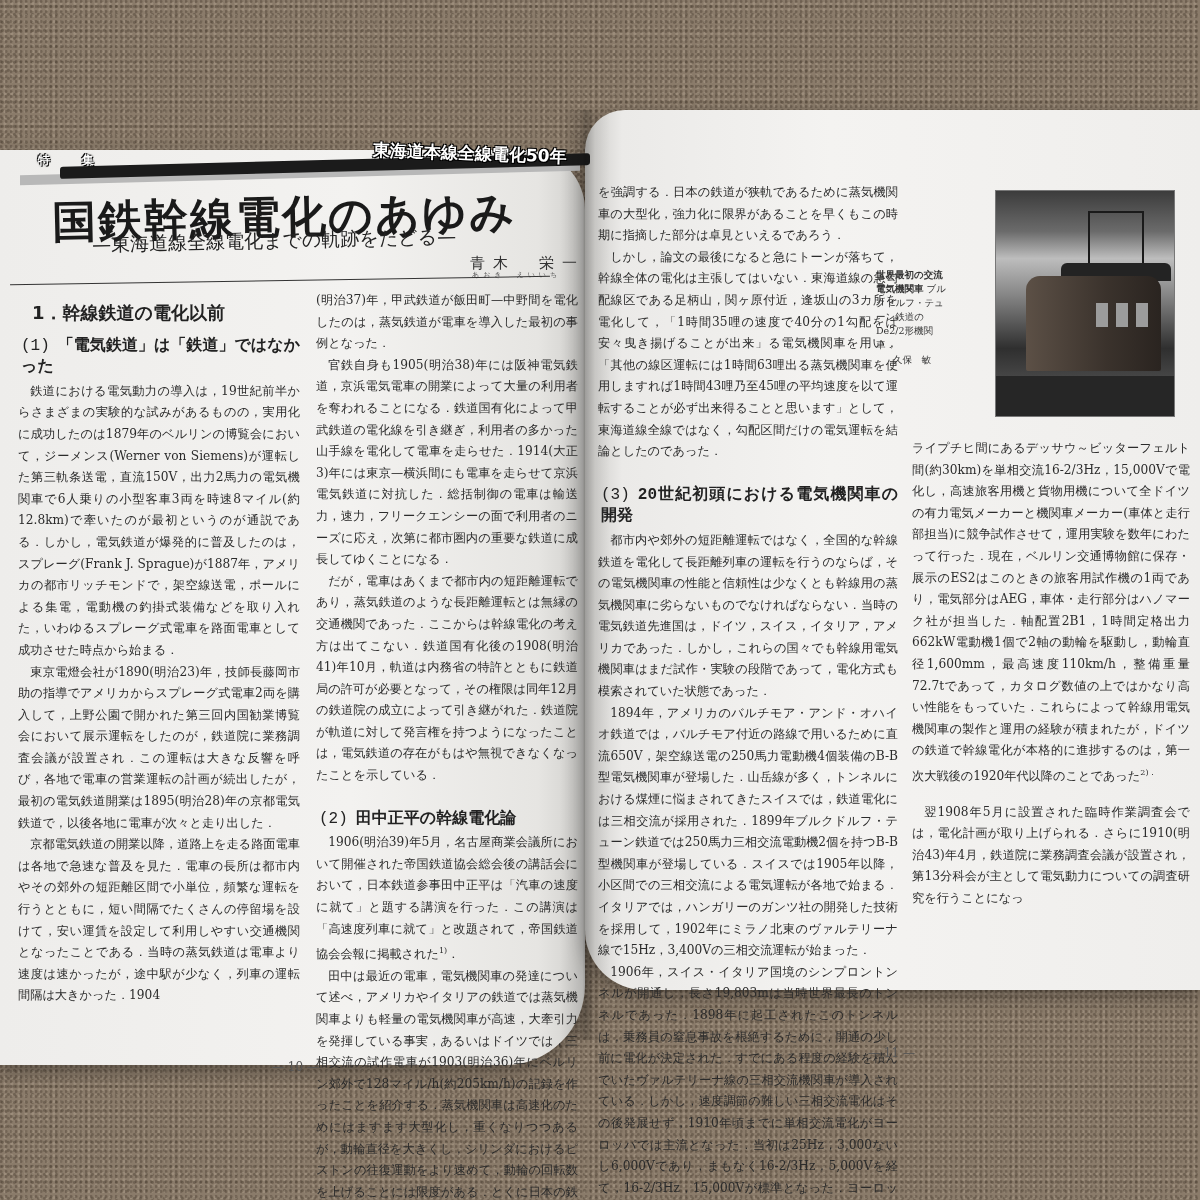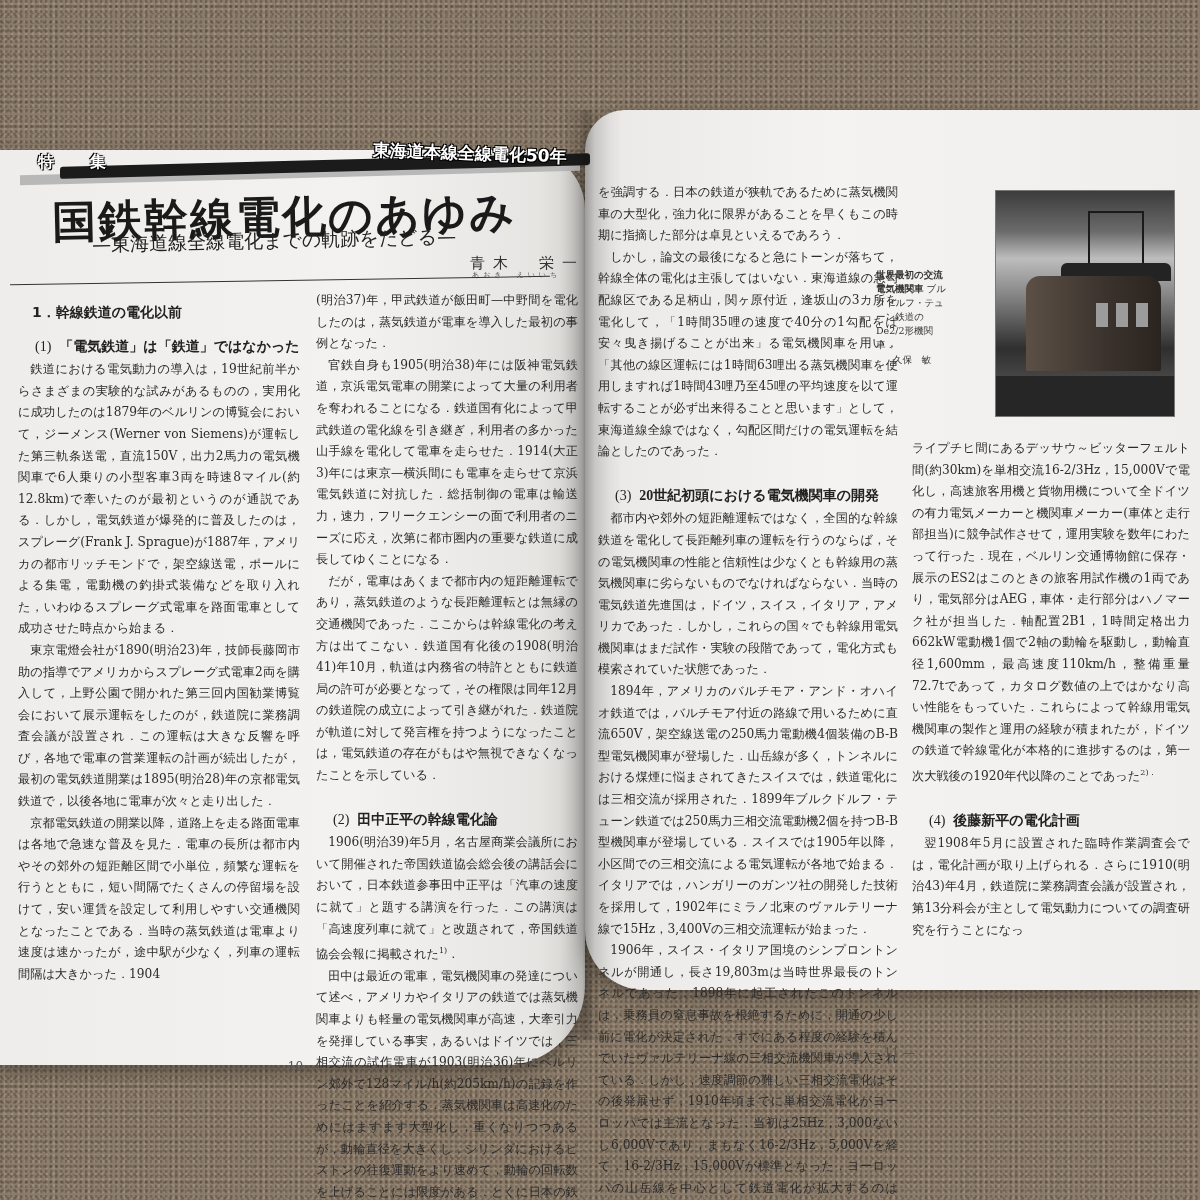--- a/index.html
+++ b/index.html
@@ -35,21 +35,21 @@
     position: absolute; left: 40px; top: 10px; width: 530px; height: 12px;
     background: #1b1b1b; transform: skewY(-1.5deg);
     border-radius: 3px;
   }
   .banner-bar-grey {
     position: absolute; left: 0; top: 18px; width: 560px; height: 10px;
     background: #b8b8b8; transform: skewY(-1.5deg);
   }
   .tokushu {
     position: absolute; left: 38px; top: 152px;
-    font-family: "DejaVu Sans", sans-serif; font-weight: bold; font-size: 16px;
+    font-family: "DejaVu Sans", sans-serif; font-weight: bold; font-size: 12px;
     color: #fff; letter-spacing: 10px;
     text-shadow: 0 0 2px #000, 1px 1px 0 #000, -1px -1px 0 #000;
   }
   .series-title {
     position: absolute; left: 373px; top: 142px;
     font-family: "DejaVu Sans", sans-serif; font-weight: bold; font-size: 17px;
     color: #fff; transform: rotate(2deg);
     text-shadow: 1px 1px 0 #000, -1px -1px 0 #000, 1px -1px 0 #000, -1px 1px 0 #000;
   }
   .main-title {
@@ -73,26 +73,26 @@
     position: absolute; left: 10px; top: 280px; width: 540px; height: 1px; background: #333;
     transform: rotate(-0.9deg);
   }
   .col {
     position: absolute; font-size: 12.2px; line-height: 21.6px; color: #2b2b2b;
     text-align: justify;
   }
   .col p { margin: 0; text-indent: 1em; }
   .col p.noindent { text-indent: 0; }
   .section-h {
-    font-family: "DejaVu Sans", sans-serif; font-size: 14px; font-weight: bold;
+    font-family: "DejaVu Sans", sans-serif; font-size: 18px; font-weight: bold;
     margin: 14px 0 12px 14px; color: #222; text-indent: 0;
   }
   .sub-h {
-    font-family: Liberation Serif, serif; font-size: 14px; font-weight: bold;
-    margin: 8px 0 2px 17px; color: #222;
+    font-family: Liberation Mono, monospace; font-size: 16px; font-weight: bold;
+    margin: 8px 0 2px 3px; color: #222;
   }
   .sub-h .num { font-weight: normal; margin-right: 8px; }
   .gap { height: 14px; }
   .page-num {
     position: absolute; font-size: 12px; color: #555;
   }
   .photo {
     position: absolute; left: 995px; top: 190px; width: 178px; height: 225px;
     background:
       linear-gradient(180deg, #3c3c3c 0%, #6b6b6b 18%, #bdbdbd 30%, #8a8a8a 45%, #2f2f2f 70%, #4a4a4a 85%, #1e1e1e 100%);
@@ -197,21 +197,18 @@
 </div>
 <div class="caption">
   <b>世界最初の交流電気機関車</b>
   <span>ブルクドルフ・テューン鉄道のDe2/2形機関車．</span>
   <span class="credit">久保　敏</span>
 </div>
 
 <div class="col" style="left:912px; top:438px; width:278px;">
   <p class="noindent"><span>ライプチヒ間にあるデッサウ～ビッターフェルト間(約30km)を単相交流16-2/3Hz，15,000Vで電化し，高速旅客用機と貨物用機について全ドイツの有力電気メーカーと機関車メーカー(車体と走行部担当)に競争試作させて，運用実験を数年にわたって行った．現在，ベルリン交通博物館に保存・展示のES2はこのときの旅客用試作機の1両であり，電気部分はAEG，車体・走行部分はハノマーク社が担当した．軸配置2B1，1時間定格出力662kW電動機1個で2軸の動輪を駆動し，動輪直径1,600mm，最高速度110km/h，整備重量72.7tであって，カタログ数値の上ではかなり高い性能をもっていた．これらによって幹線用電気機関車の製作と運用の経験が積まれたが，ドイツの鉄道で幹線電化が本格的に進捗するのは，第一次大戦後の1920年代以降のことであった</span><sup>2)．</sup></p>
   <div class="gap"></div>
-  <div class="sub-h">
-    <span class="num">(4)</span><span>後藤新平の電化計画</span>
-  </div>
   <p>翌1908年5月に設置された臨時作業調査会では，電化計画が取り上げられる．さらに1910(明治43)年4月，鉄道院に業務調査会議が設置され，第13分科会が主として電気動力についての調査研究を行うことになっ</p>
 </div>
 
 <div class="page-num" style="left:868px; top:1046px;">— 11 —</div>
 
 <div class="gutter-shadow"></div>
 
 </body></html>

